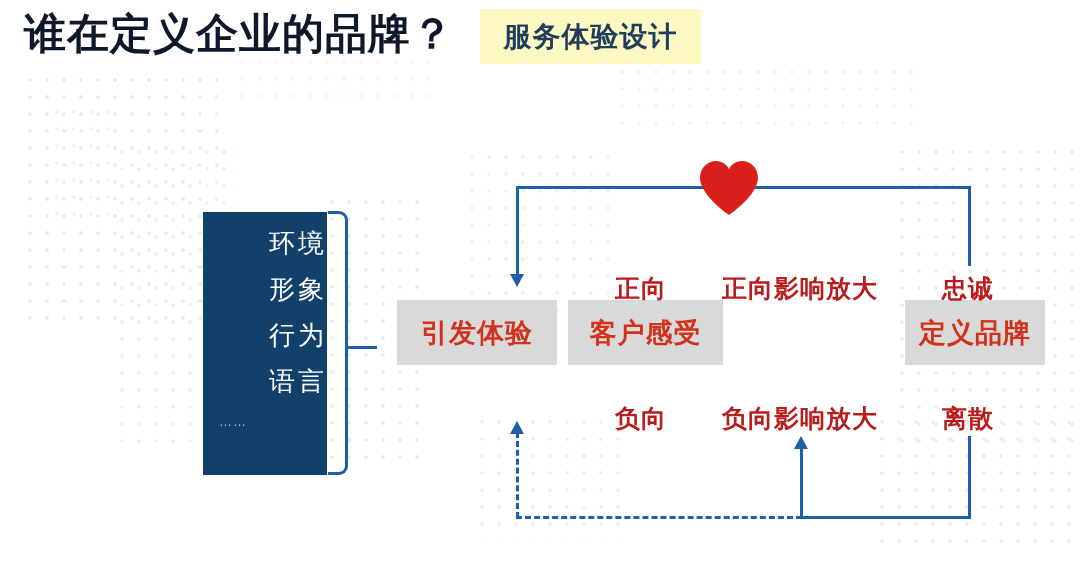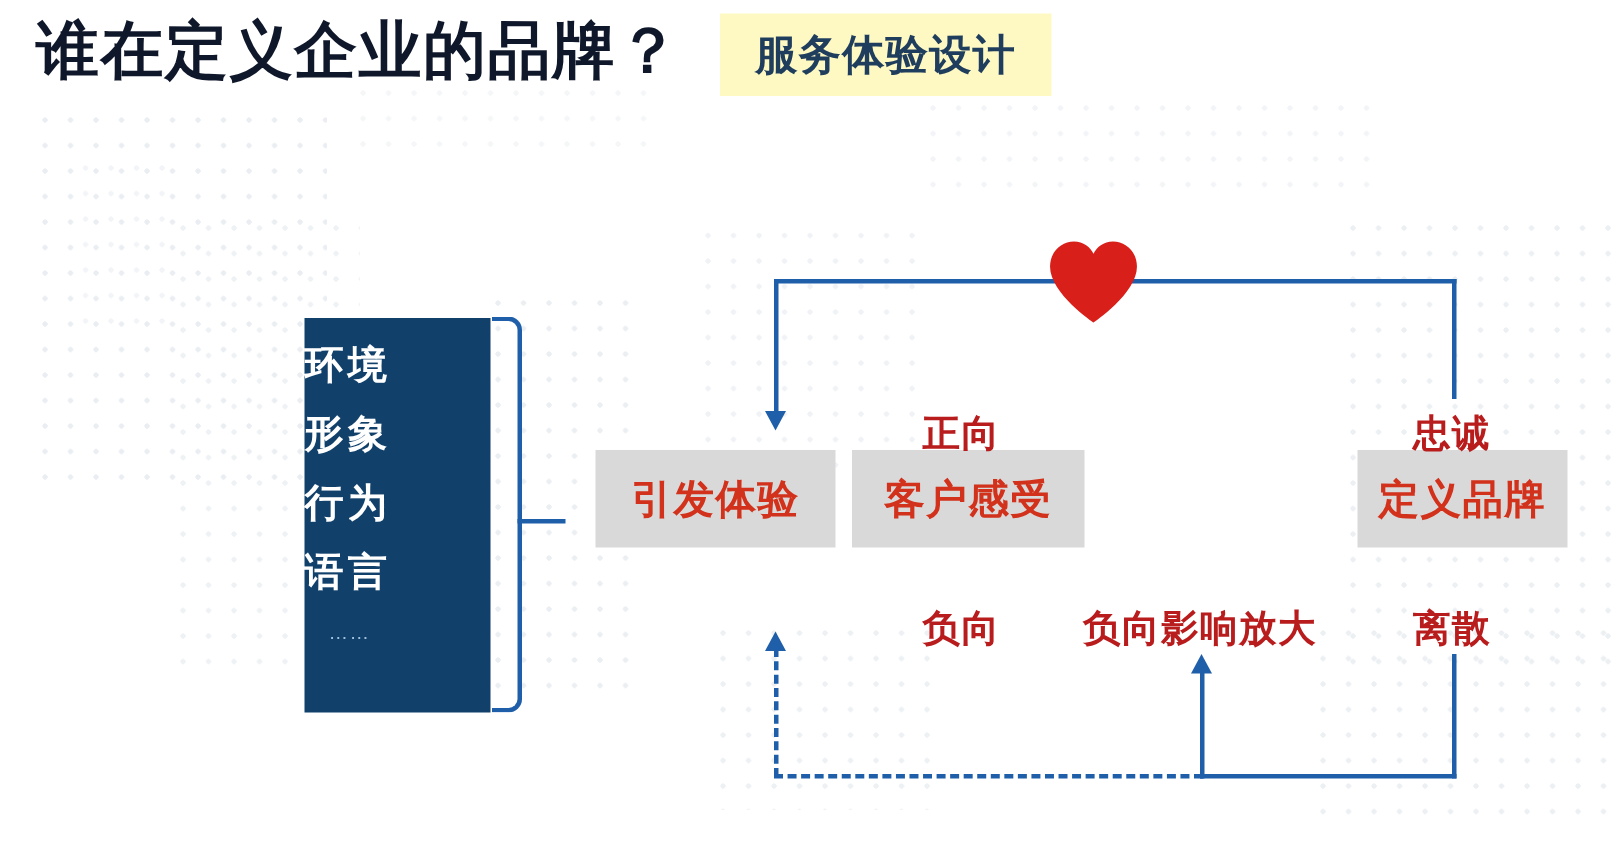--- a/index.html
+++ b/index.html
@@ -74,22 +74,22 @@
     top: 212px;
     width: 124px;
     height: 263px;
     background: #11406b;
     box-sizing: border-box;
     padding-top: 18px;
   }
   .navy-panel .word {
     color: #ffffff;
     font-size: 26px;
-    font-weight: bold;
-    text-align: left;
+    font-weight: normal;
+    text-align: right;
     letter-spacing: 3px;
     line-height: 1;
     margin-bottom: 20px;
   }
   .navy-panel .ellipsis {
     color: #9fc3de;
     font-size: 13px;
     letter-spacing: 1px;
     padding-left: 16px;
     margin-top: 4px;
@@ -269,20 +269,21 @@
     <span>引发体验</span>
   </div>
   <div class="stage stage-1">
     <span>客户感受</span>
   </div>
   <div class="stage stage-3">
     <span>定义品牌</span>
   </div>
 
   <div class="lbl lbl-top lbl-c0">正向</div>
+  <div class="lbl lbl-top lbl-c1">正向影响放大</div>
   <div class="lbl lbl-top lbl-c2">忠诚</div>
 
   <div class="lbl lbl-bot lbl-c0">负向</div>
   <div class="lbl lbl-bot lbl-c1">负向影响放大</div>
   <div class="lbl lbl-bot lbl-c2">离散</div>
 
   <div class="neg-dash-v"></div>
   <div class="neg-dash-h"></div>
   <div class="arrow-up-left"></div>
   <div class="ln neg-sol-v"></div>

